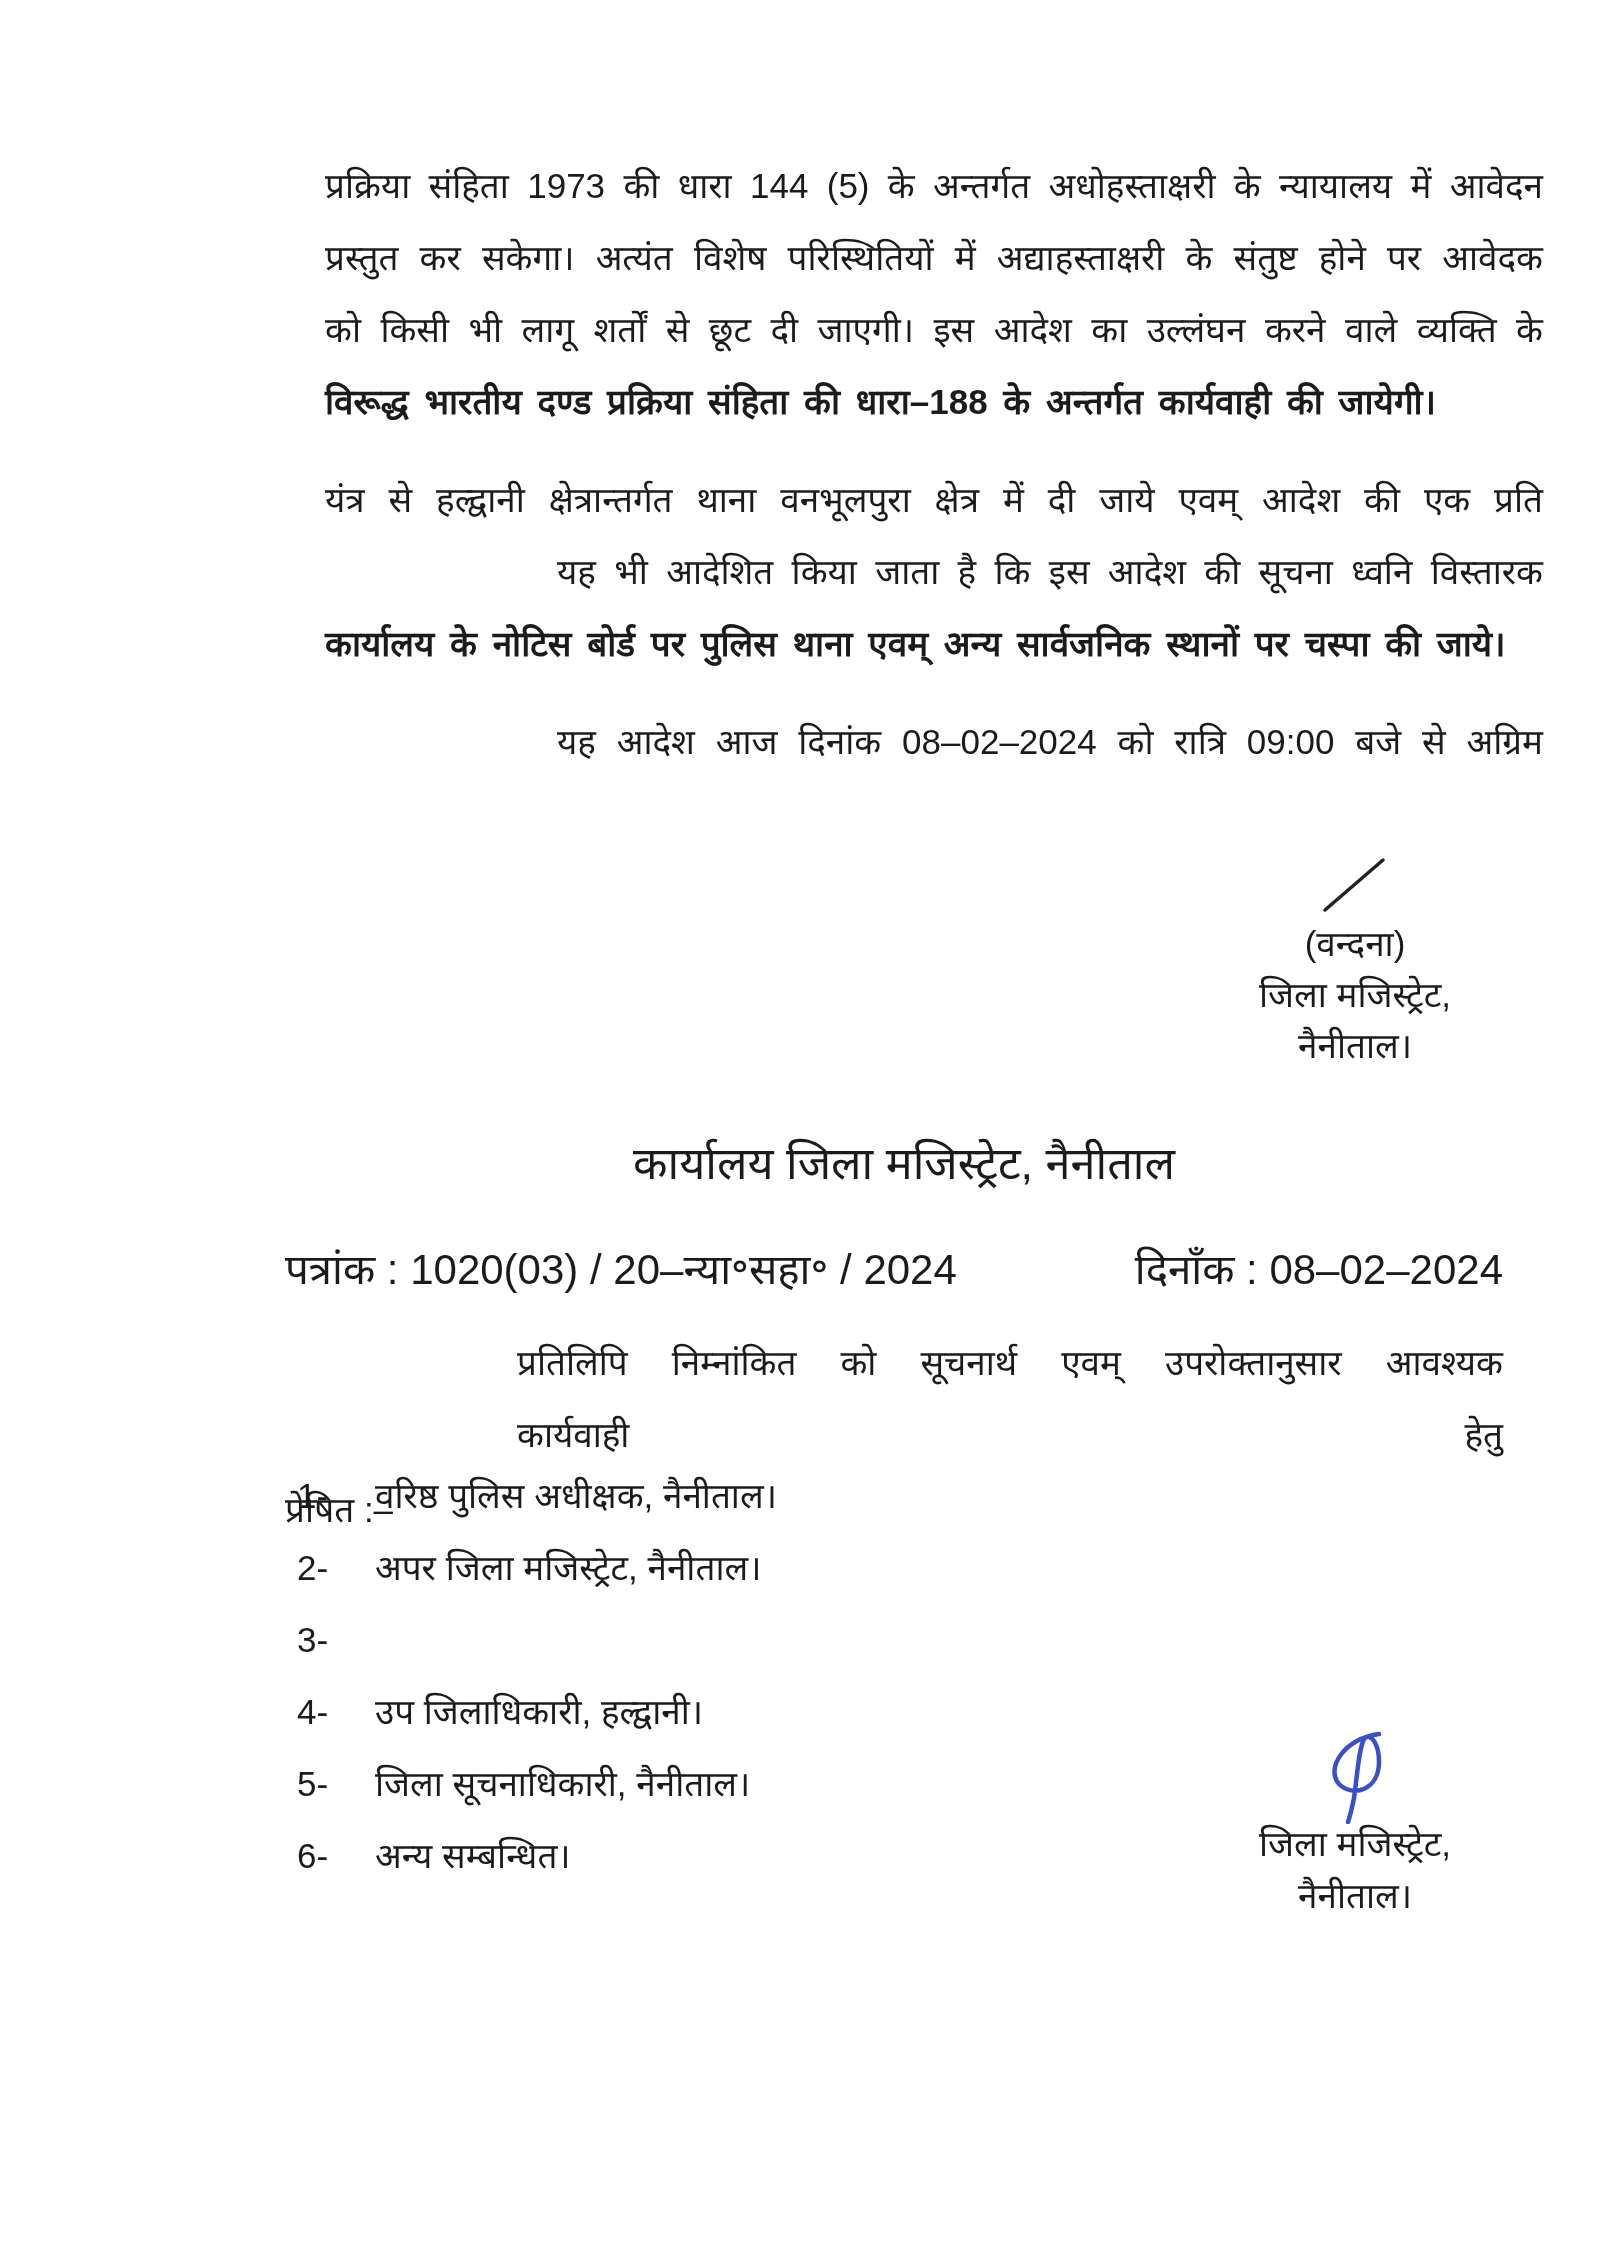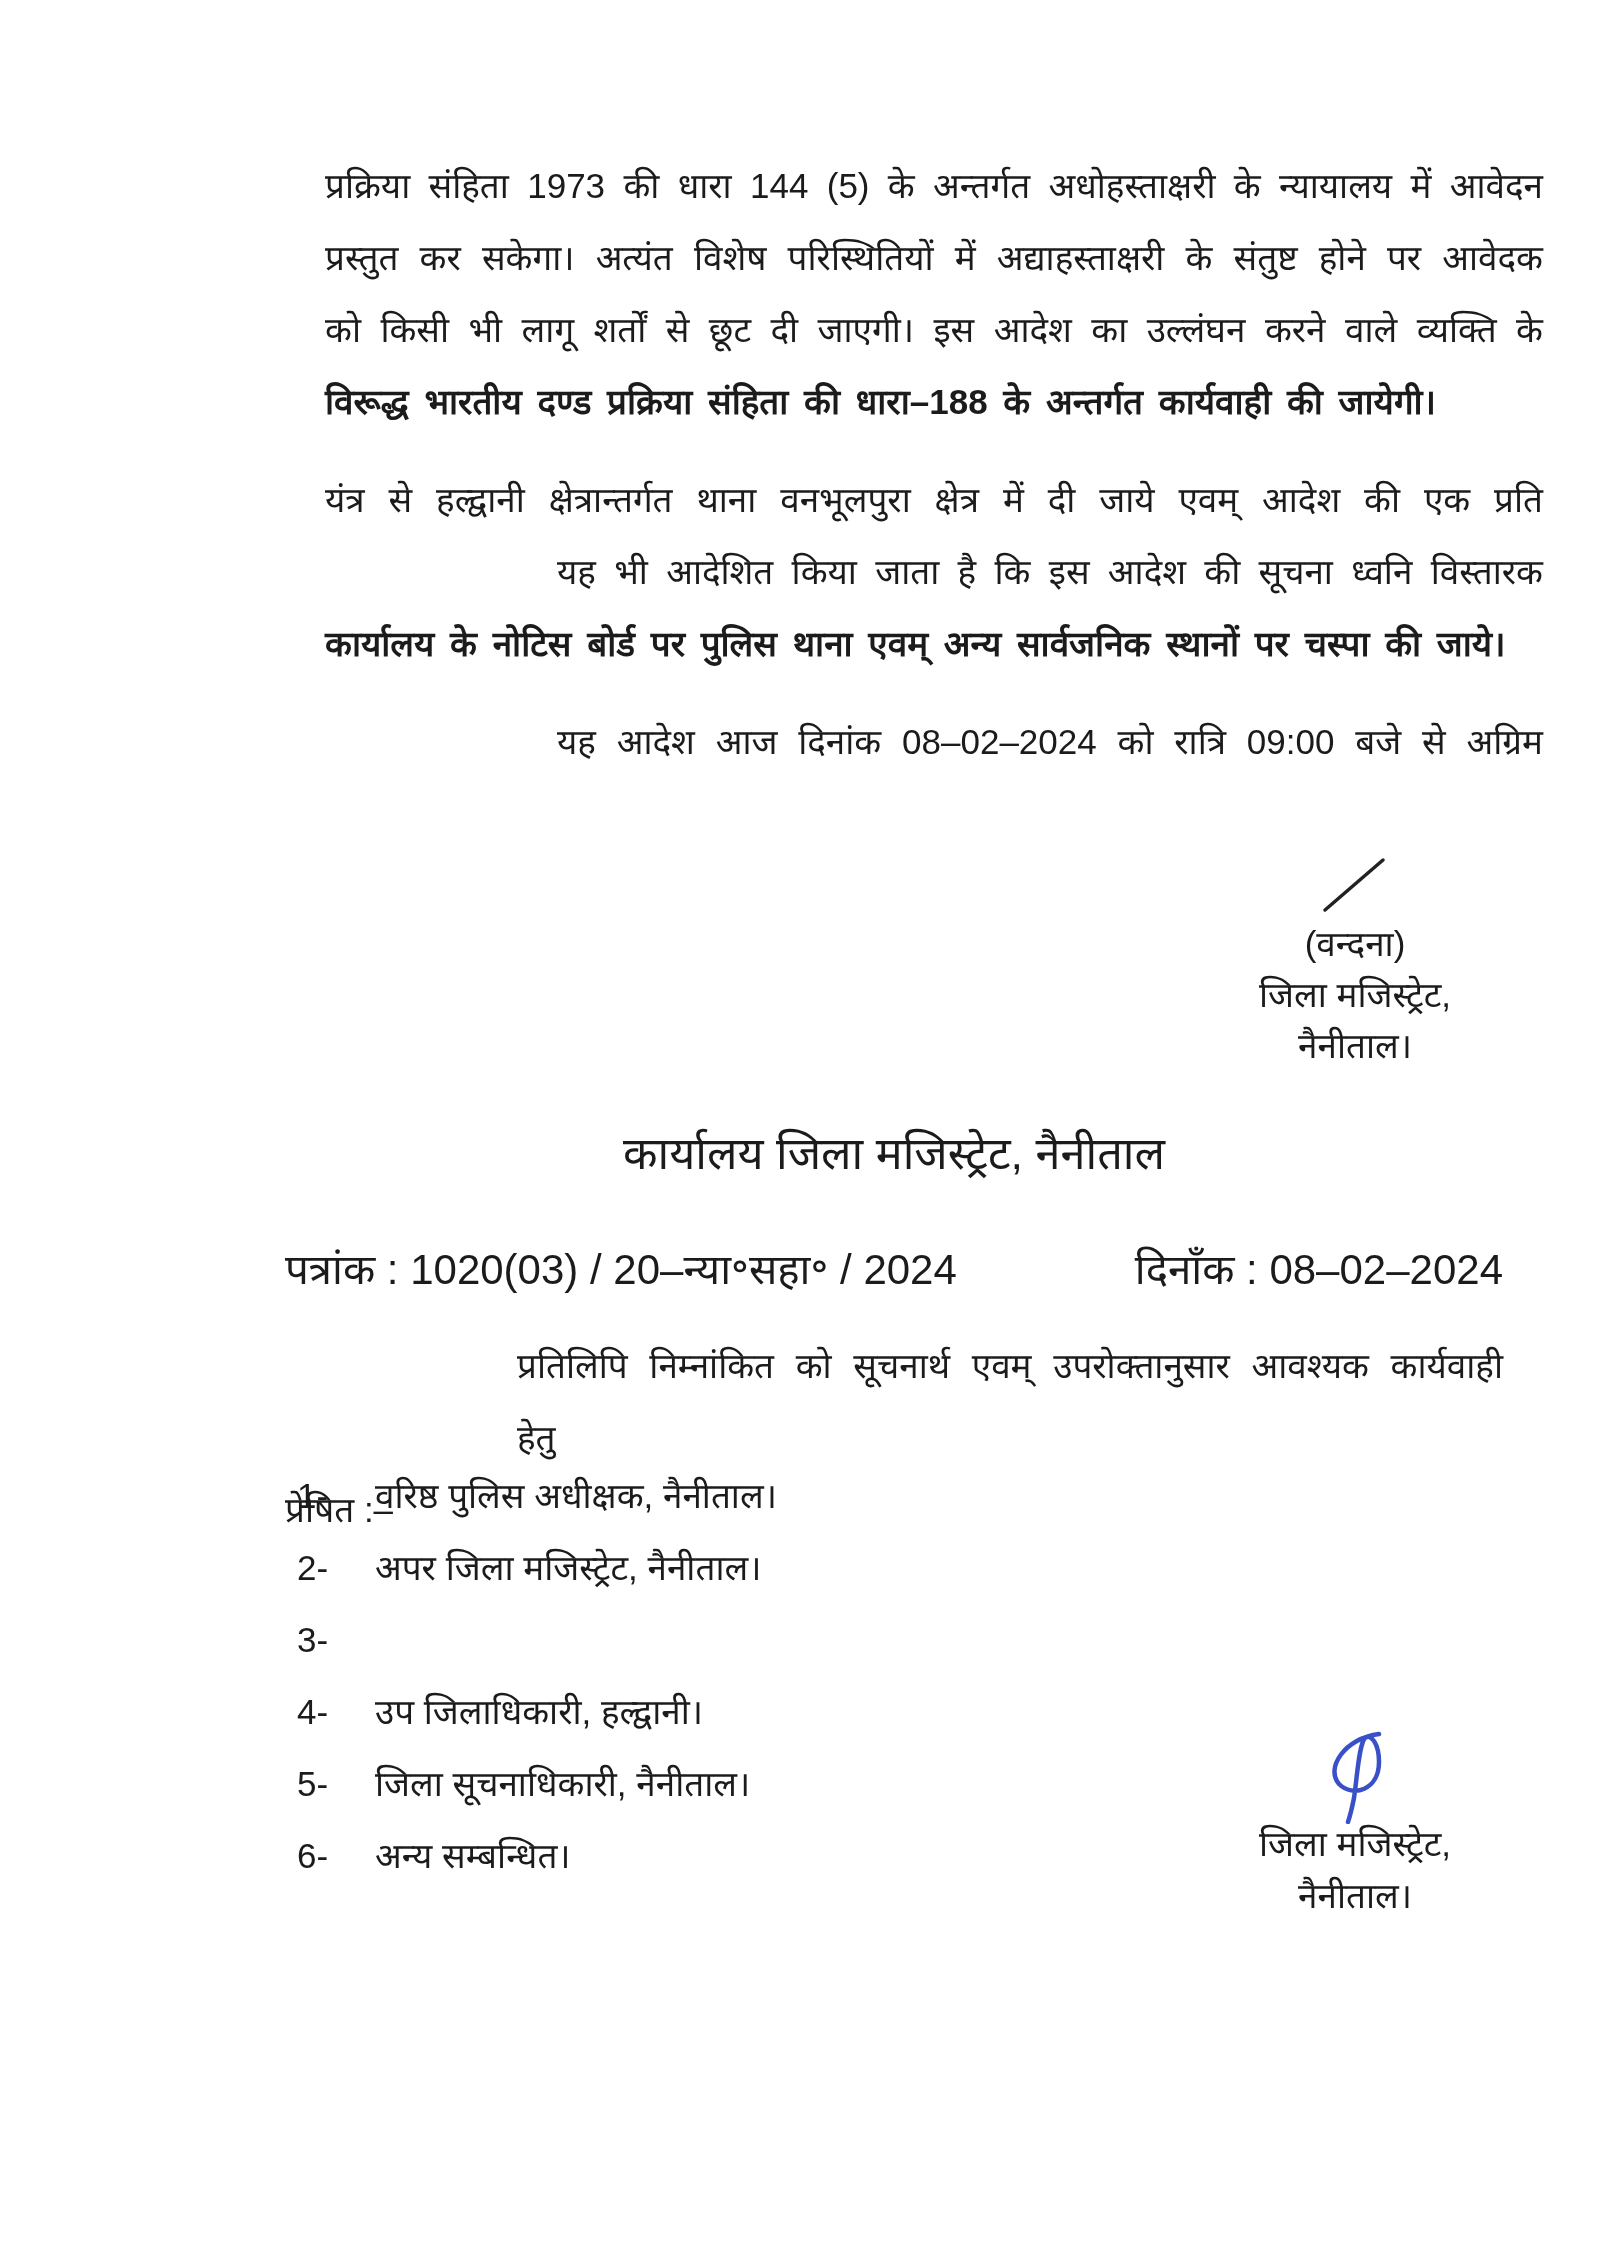--- a/index.html
+++ b/index.html
@@ -24,26 +24,26 @@
     text-align-last:justify;
     word-spacing:6px;
     white-space:normal;
   }
   .line.last{text-align-last:left;font-weight:bold;}
   .line.first-indent{padding-left:232px;}
   
   #sig-top{left:1190px;top:854px;width:330px;text-align:center;font-size:35px;line-height:51px;}
   #sig-top svg{display:block;margin:0 auto 2px auto;}
   
-  #office-heading{left:285px;top:1122px;width:1218px;text-align:center;font-size:45px;line-height:64px;font-weight:normal;margin:0;}
+  #office-heading{left:285px;top:1122px;width:1218px;text-align:center;font-size:45px;line-height:64px;font-weight:normal;margin:10px;}
   
   #ref-row{left:285px;top:1246px;width:1218px;display:flex;justify-content:space-between;font-size:42px;line-height:48px;}
   
   #copy-note{left:285px;top:1330px;width:1218px;font-size:35px;line-height:72px;}
-  #copy-note .cn-line1{padding-left:232px;text-align:justify;text-align-last:justify;word-spacing:6px;}
+  #copy-note .cn-line1{padding-left:232px;text-align:justify;text-align-last:justify;word-spacing:6px;font-family:Liberation Mono, monospace;}
   
   #recipients{left:297px;top:1460px;width:980px;font-size:35px;line-height:72px;}
   .recipient{display:flex;}
   .recipient .num{width:78px;flex:0 0 78px;}
   
   #sig-bottom{left:1190px;top:1728px;width:330px;text-align:center;font-size:35px;line-height:52px;}
   #sig-bottom svg{display:block;margin:0 auto -6px auto;}
 </style>
 </head>
 <body>

